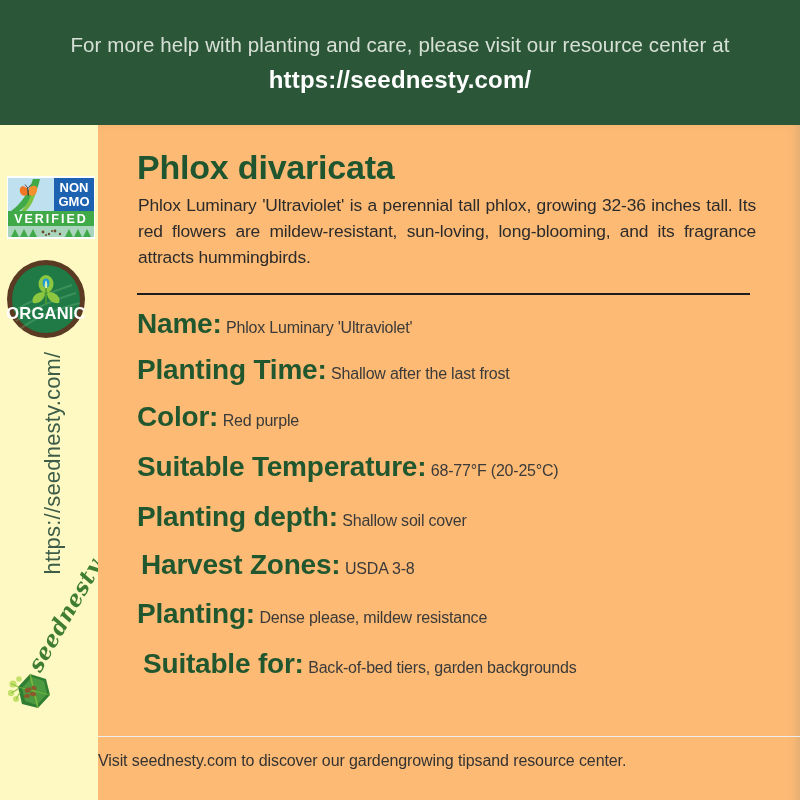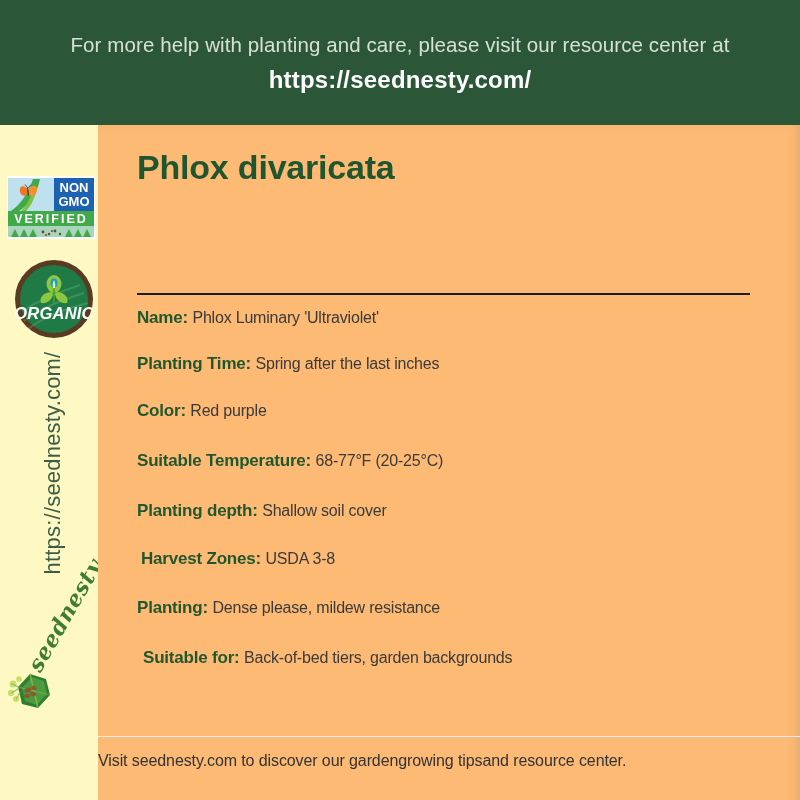--- a/index.html
+++ b/index.html
@@ -58,25 +58,24 @@
 
   .badge-nongmo {
     position: absolute;
     left: 7px;
     top: 51px;
     width: 88px;
     height: 63px;
   }
   .badge-organic {
     position: absolute;
-    left: 14px;
+    left: 6px;
     top: 134px;
     width: 80px;
     height: 80px;
-    font-style: italic;
   }
 
   .vertical-url {
     position: absolute;
     left: -67px;
     top: 316px;
     width: 240px;
     height: 44px;
     transform: rotate(-90deg);
     transform-origin: center center;
@@ -178,21 +177,21 @@
     top: 183px;
     width: 640px;
   }
   .row {
     display: block;
     white-space: nowrap;
     margin-bottom: 0;
   }
   .row .label {
     color: #20572f;
-    font-size: 17px;
+    font-size: 28px;
     font-weight: bold;
     letter-spacing: -0.2px;
   }
   .row .value {
     color: #3a3a3a;
     font-size: 16px;
     letter-spacing: -0.2px;
   }
 
   .r0 { position:absolute; top: 0px;   left: 0px; }
@@ -322,33 +321,34 @@
     </div>
     <div class="brand-word">seednesty</div>
   </div>
 </div>
 
 <div class="content-card">
   <div class="card-inner">
 
     <div class="title">Phlox divaricata</div>
 
+    <div class="description">Phlox Luminary 'Ultraviolet' is a perennial tall phlox, growing 32-36 inches tall. Its red flowers are mildew-resistant, sun-loving, long-blooming, and its fragrance attracts hummingbirds.</div>
 
     <div class="divider"></div>
 
     <div class="rows">
 
       <div class="row r0">
         <span class="label">Name:</span>
         <span class="value">Phlox Luminary 'Ultraviolet'</span>
       </div>
 
       <div class="row r1">
         <span class="label">Planting Time:</span>
-        <span class="value">Spring after the last inches</span>
+        <span class="value">Shallow after the last frost</span>
       </div>
 
       <div class="row r2">
         <span class="label">Color:</span>
         <span class="value">Red purple</span>
       </div>
 
       <div class="row r3">
         <span class="label">Suitable Temperature:</span>
         <span class="value">68-77°F (20-25°C)</span>

